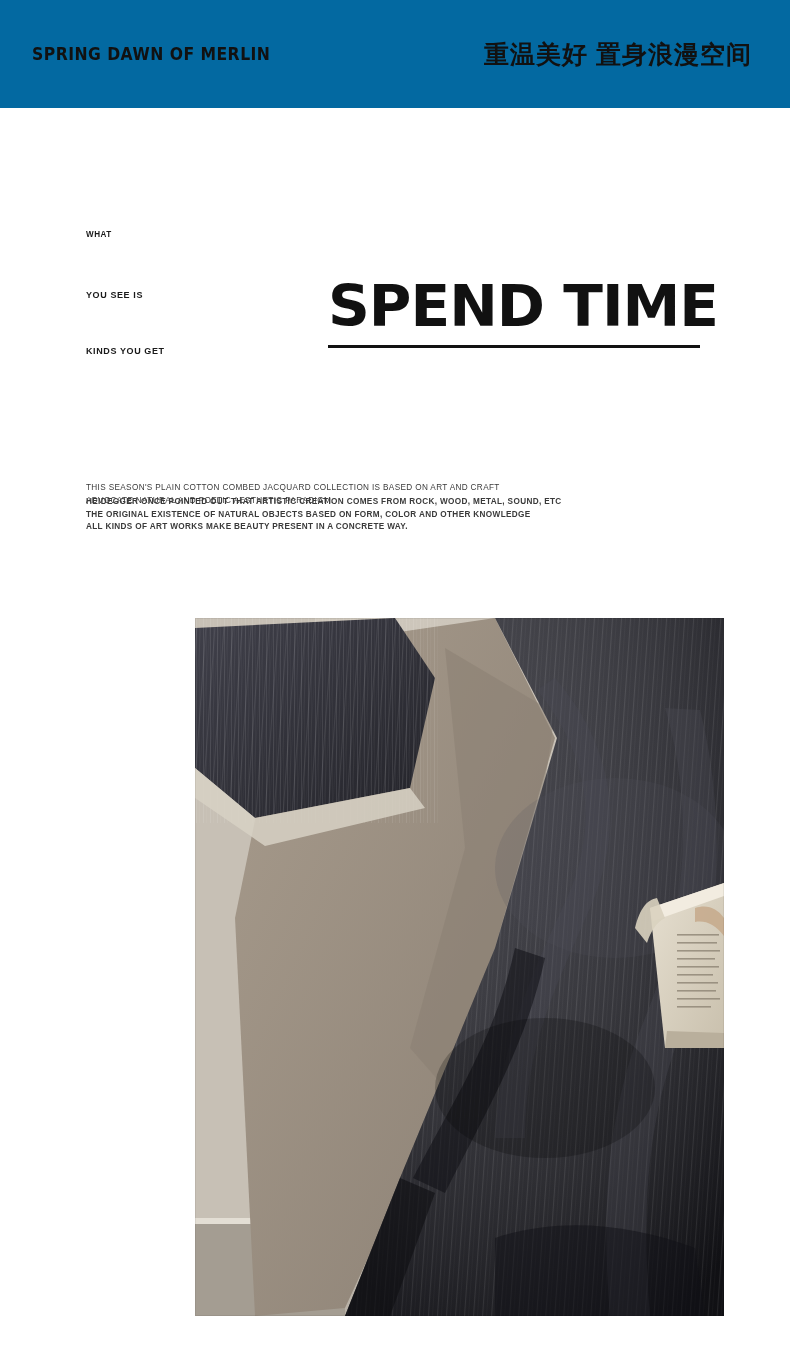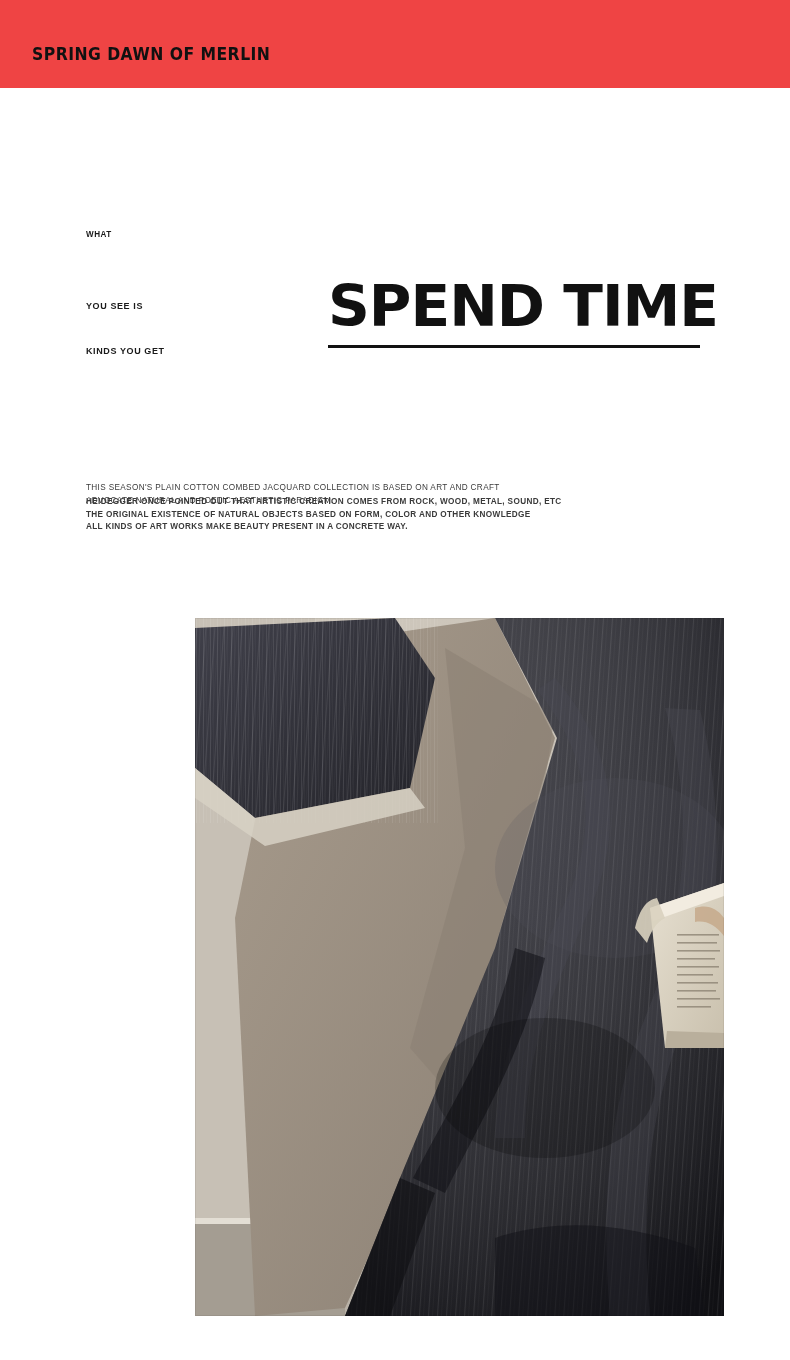--- a/index.html
+++ b/index.html
@@ -14,22 +14,22 @@
     font-family: "Liberation Sans", sans-serif;
     color: #1a1a1a;
     overflow: hidden;
   }
 
   
   .header {
     position: absolute;
     left: 0; top: 0;
     width: 790px;
-    height: 88px;
-    background: #ef4444;
+    height: 108px;
+    background: #0369a1;
   }
   .brand {
     position: absolute;
     left: 32px;
     top: 44px;
     font-size: 17px;
     font-weight: 700;
     letter-spacing: 0.5px;
     color: #111111;
     font-family: "DejaVu Sans", sans-serif;
@@ -52,21 +52,21 @@
   .cap {
     position: absolute;
     left: 86px;
     font-size: 9px;
     font-weight: 700;
     letter-spacing: 0.6px;
     color: #1a1a1a;
     white-space: nowrap;
   }
   .cap-1 { top: 229px; transform: scaleX(0.9); transform-origin: left center; }
-  .cap-2 { top: 301px; }
+  .cap-2 { top: 290px; }
   .cap-3 { top: 346px; }
 
   
   .headline-wrap {
     position: absolute;
     left: 328px;
     top: 278px;
     width: 380px;
     text-align: center;
   }
@@ -113,20 +113,21 @@
     overflow: hidden;
     background: #2b2b2b;
   }
   .photo svg { display: block; }
 </style>
 </head>
 <body>
 
 <div class="header">
   <div class="brand">SPRING DAWN OF MERLIN</div>
+  <div class="header-cn">重温美好 置身浪漫空间</div>
 </div>
 
 <div class="cap cap-1">WHAT</div>
 <div class="cap cap-2">YOU SEE IS</div>
 <div class="cap cap-3">KINDS YOU GET</div>
 
 <div class="headline-wrap">
   <div class="headline">SPEND TIME</div>
 </div>
 <div class="headline-rule"></div>

